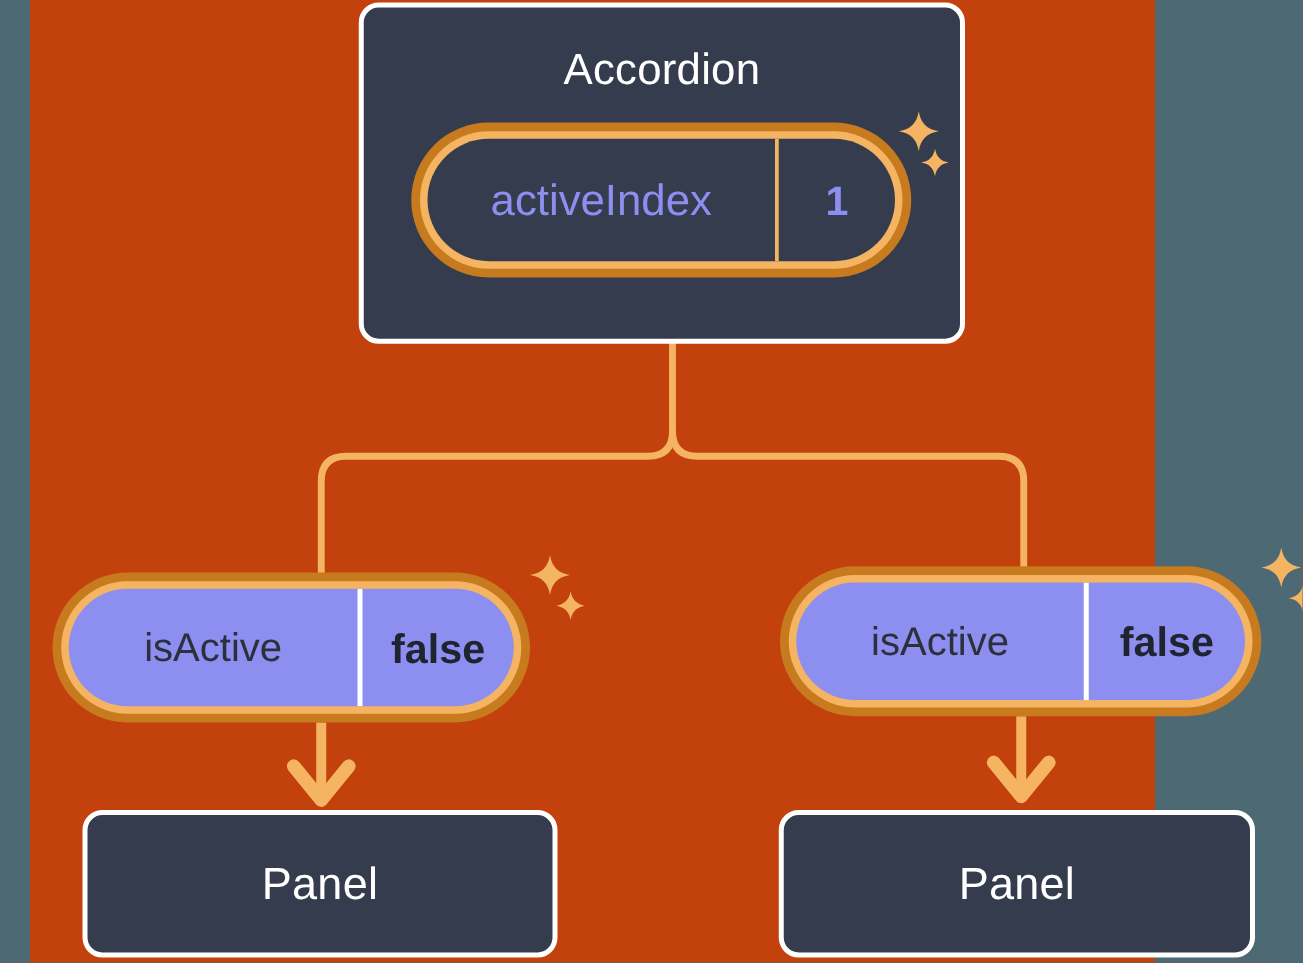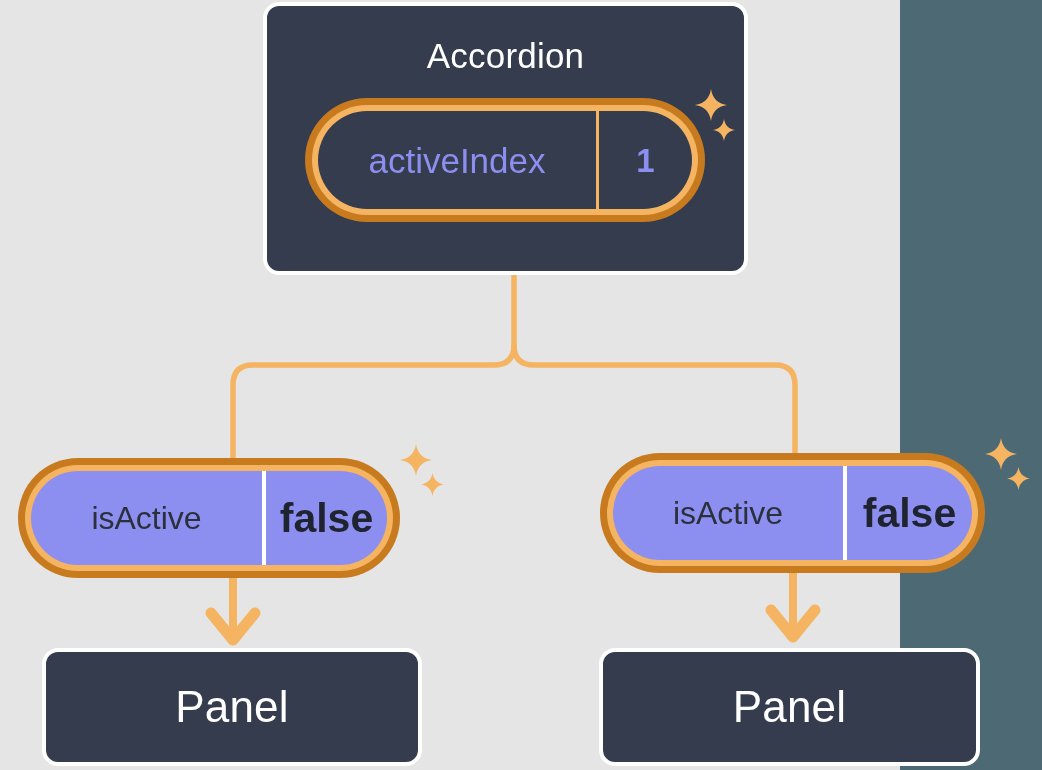--- a/index.html
+++ b/index.html
@@ -10,21 +10,22 @@
   body {
     width: 1042px;
     height: 770px;
     overflow: hidden;
     font-family: "Liberation Sans", sans-serif;
   }
   #stage {
     position: relative;
     width: 900px;
     height: 770px;
-    background: #e5e5e5;
+    background: #c2410c;
+    margin-left: 24px;
   }
 
   
   #wires {
     position: absolute;
     left: 0;
     top: 0;
     width: 1042px;
     height: 770px;
     pointer-events: none;
@@ -67,21 +68,21 @@
     width: 380px;
     height: 118px;
   }
   #box-panel-right {
     left: 599px;
     top: 648px;
     width: 381px;
     height: 118px;
   }
   .panel-box .comp-title {
-    font-size: 44px;
+    font-size: 36px;
   }
 
   
   .pill {
     position: absolute;
     box-sizing: border-box;
     border-radius: 999px;
     background: #c87a1e;          
     padding: 7px;
     display: flex;
@@ -137,21 +138,21 @@
     background: #8c8ff0;
   }
   .pill-purple .pill-key {
     color: #2b303c;
     font-size: 32px;
     border-right: 4px solid #ffffff;
   }
   .pill-purple .pill-val {
     flex: 1 1 auto;
     color: #1f2430;
-    font-size: 41px;
+    font-size: 33px;
   }
 
   #pill-is-active-left {
     left: 18px;
     top: 458px;
     width: 382px;
     height: 120px;
   }
   #pill-is-active-left .pill-key { width: 231px; }
 

